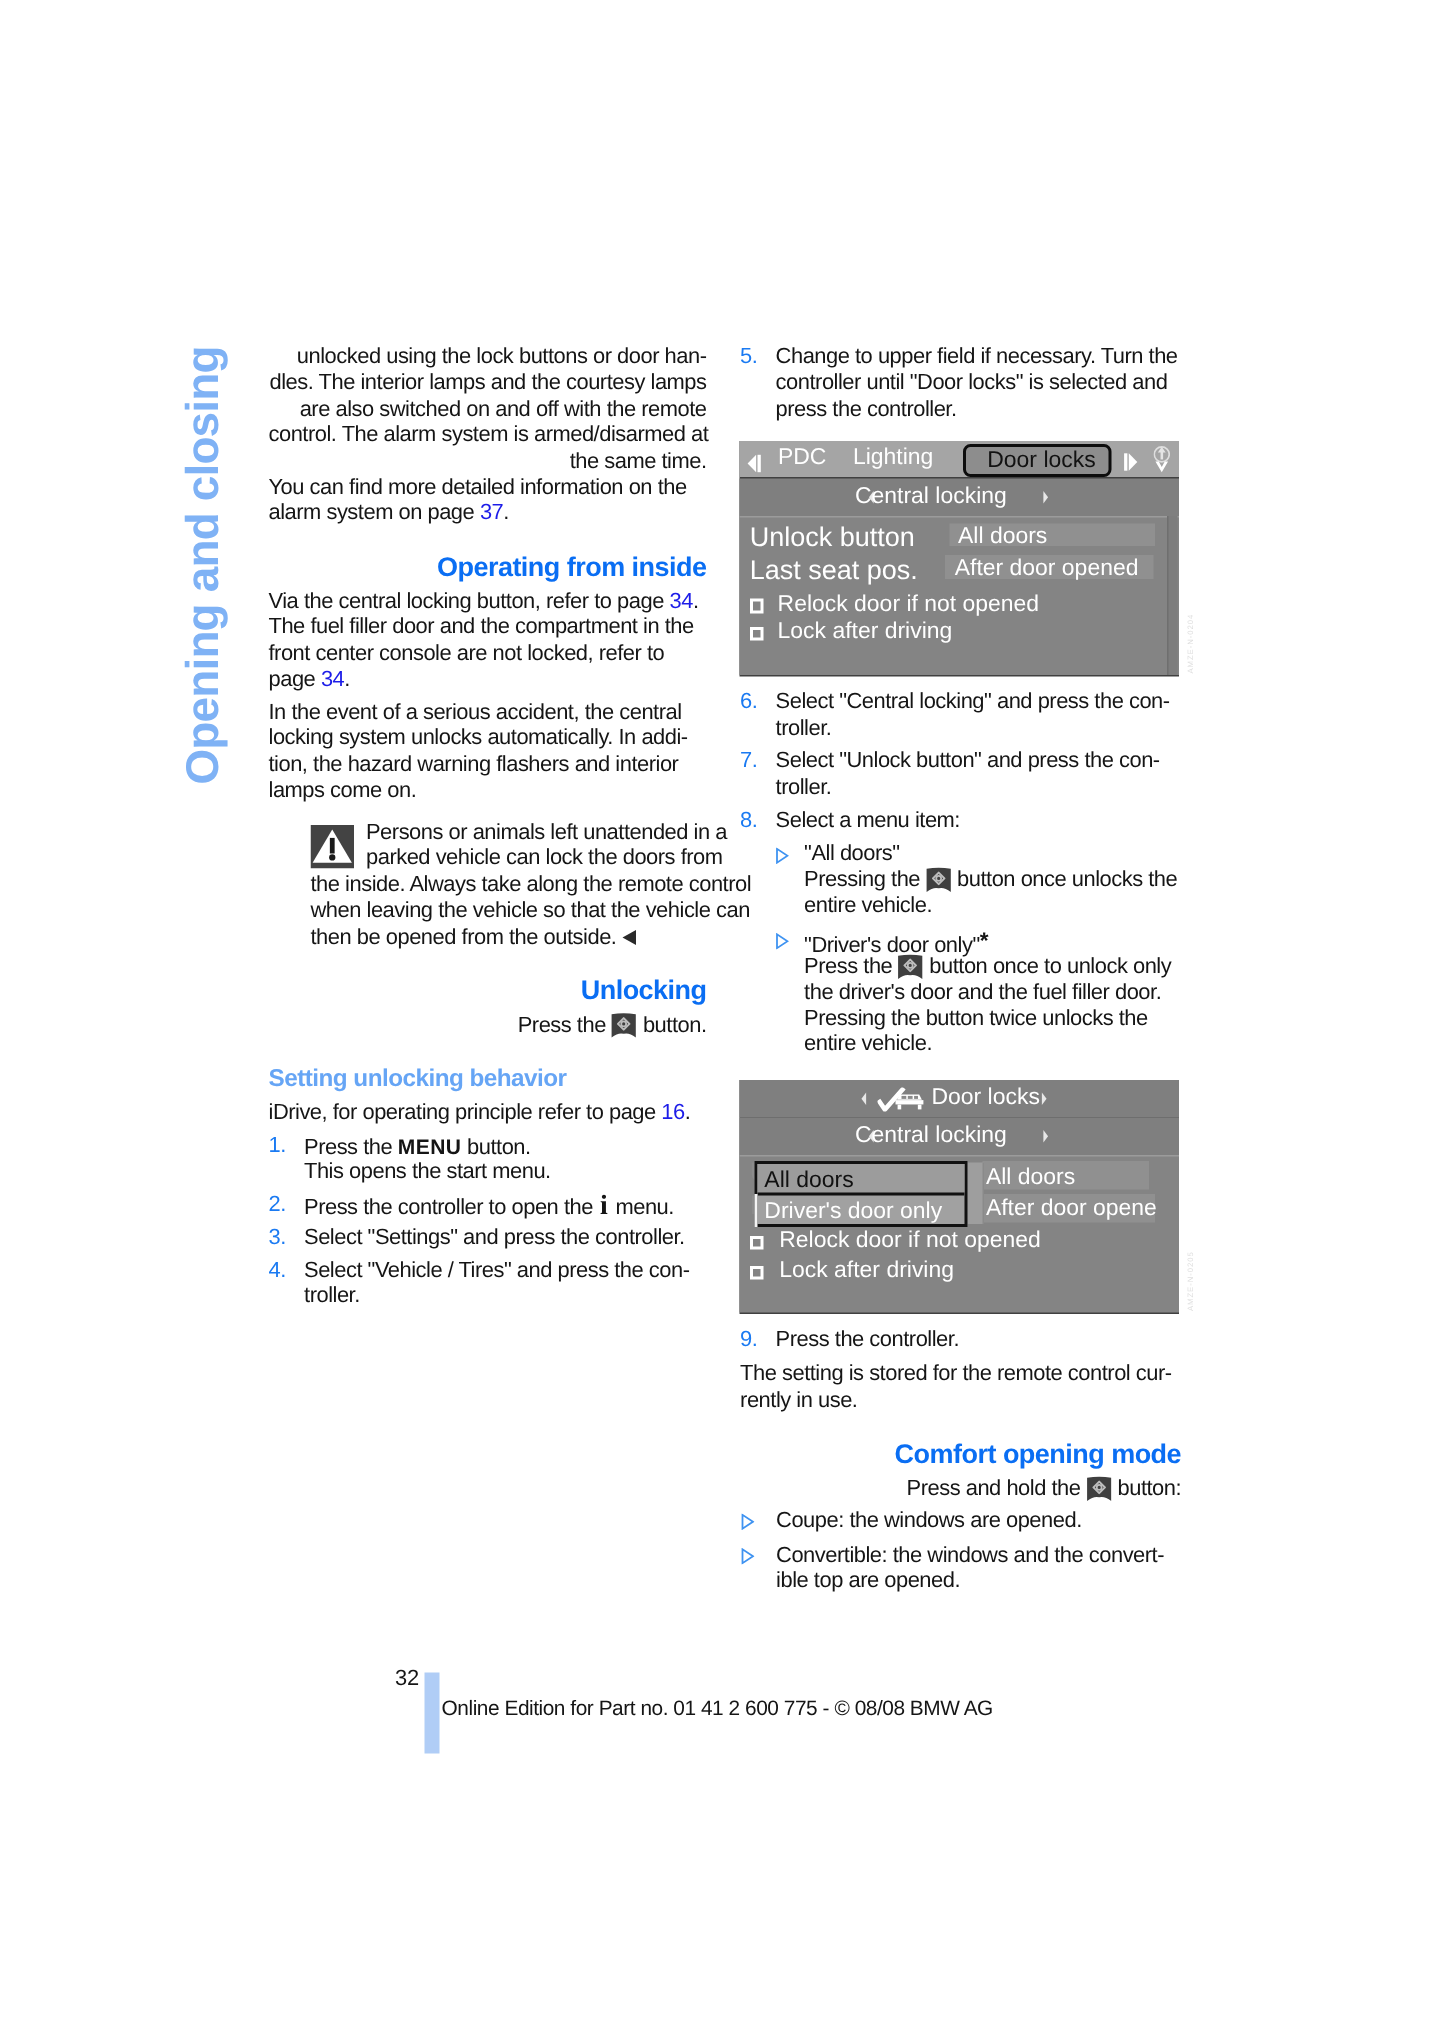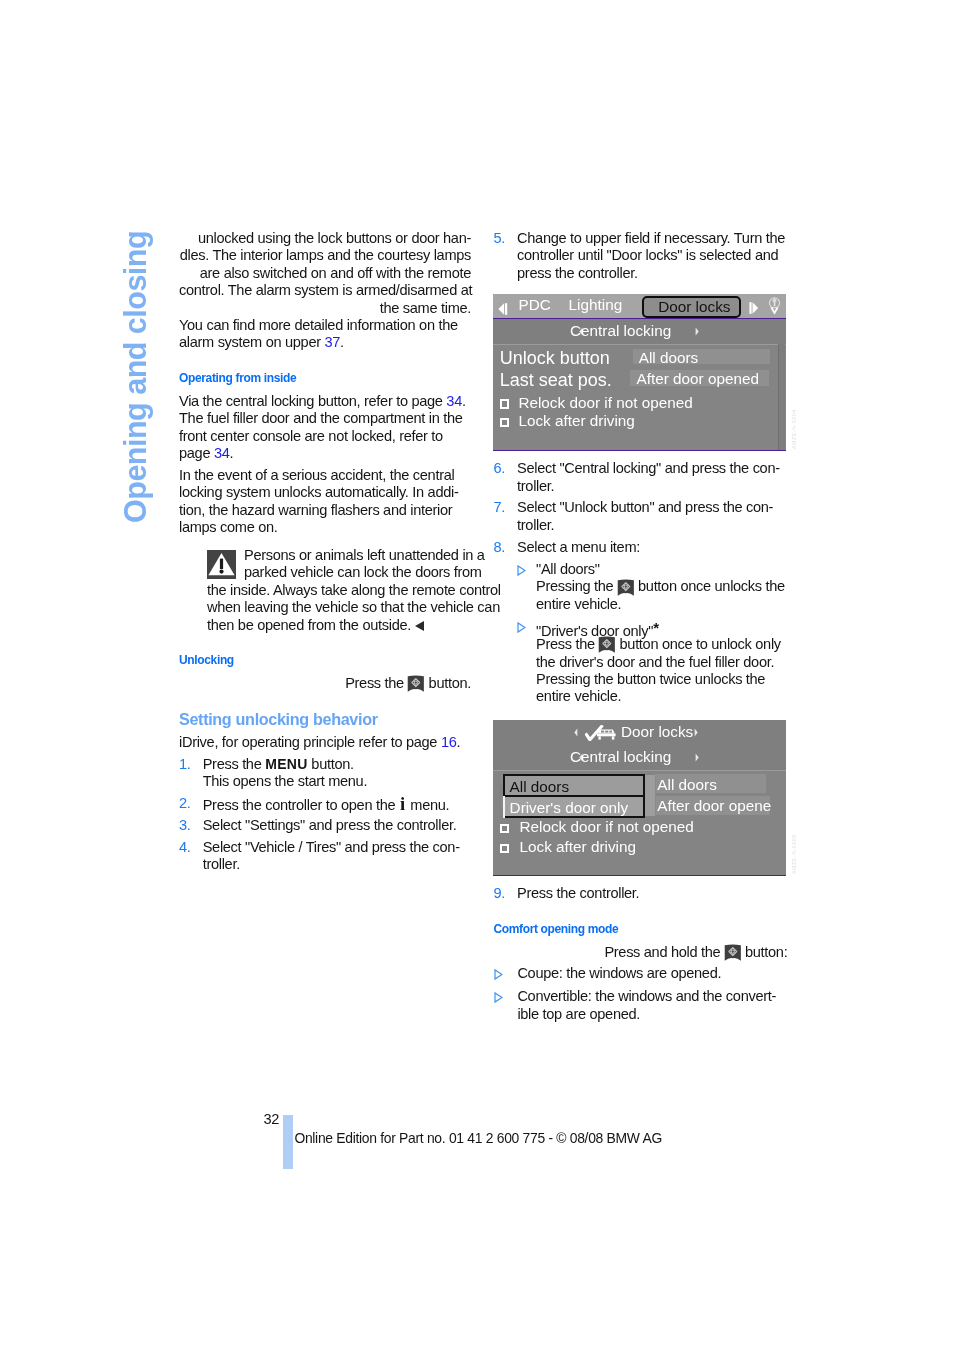--- a/index.html
+++ b/index.html
@@ -29,21 +29,21 @@
   .col-right{left:493.4px;top:230px;width:294px;}
 
   .ln{white-space:nowrap;height:17.4px;}
   .ln > *{display:inline;}
   .ln > svg{display:inline-block;}
   .para{margin:0 0 4.5px 0;}
   .tight{margin-bottom:0;text-align:right;}
 
   h2.big{color:#0a6ef3;font-size:21px;line-height:22.2px;font-weight:bold;margin:33.9px 0 0 0;
      letter-spacing:-0.45px;}
-  h3.sec{color:#0a6ef3;font-size:12px;line-height:17.4px;font-weight:bold;margin:18.4px 0 5.5px 0;letter-spacing:-0.35px;}
+  h3.sec{color:#0a6ef3;font-size:18px;line-height:17.4px;font-weight:bold;margin:18.4px 0 5.5px 0;letter-spacing:-0.35px;text-align:right;}
   h3.sec2{color:#66a5f5;font-size:16.2px;line-height:17.4px;font-weight:bold;margin:18.4px 0 5.5px 0;letter-spacing:-0.35px;}
 
   .ref{color:#1c1ce8;}
 
   
   .olist{margin:0;padding:0;}
   .oitem{display:flex;margin-bottom:4.5px;}
   .onum{color:#1a7af2;width:23.7px;flex:0 0 23.7px;}
   .otext{flex:1;}
 
@@ -64,21 +64,21 @@
 
   .endmark{display:inline-block;width:0;height:0;border-top:5.1px solid transparent;
            border-bottom:5.1px solid transparent;border-right:9.2px solid #2a2a2a;
            vertical-align:-1px;margin-left:4.2px;}
 
   .shotgap{height:173.5px;}
   .shotgap2{height:173.6px;}
   .parastored{margin-top:5.8px;}
 
   
-  .shot{position:absolute;background:#4c1d95;}
+  .shot{position:absolute;background:#404040;}
   .shotcode{position:absolute;font-size:5.2px;color:#dedede;transform:rotate(-90deg);
             transform-origin:0 0;letter-spacing:0.6px;white-space:nowrap;
             font-family:"Liberation Sans",sans-serif;}
 
   
   .pagenum{position:absolute;left:263.4px;top:1110.6px;font-size:14.6px;line-height:17.4px;color:#151515;letter-spacing:-0.2px;}
   .footbar{position:absolute;left:283.1px;top:1114.7px;width:10px;height:54.5px;background:#b0cdf6;}
   .footline{position:absolute;left:294.4px;top:1129.8px;font-size:13.9px;line-height:17.4px;color:#151515;letter-spacing:-0.3px;}
 
   
@@ -158,21 +158,21 @@
 
     <div class="para tight">
         <div class="ln"><span>unlocked using the lock buttons or door han-</span></div>
         <div class="ln"><span>dles. The interior lamps and the courtesy lamps</span></div>
         <div class="ln"><span>are also switched on and off with the remote</span></div>
         <div class="ln"><span>control. The alarm system is armed/disarmed at</span></div>
         <div class="ln"><span>the same time.</span></div>
       </div>
     <div class="para">
         <div class="ln"><span>You can find more detailed information on the</span></div>
-        <div class="ln"><span>alarm system on upper </span><span class="ref">37</span><span>.</span></div>
+        <div class="ln"><span>alarm system on page </span><span class="ref">37</span><span>.</span></div>
       </div>
 
     <h3 class="sec">Operating from inside</h3>
     <div class="para">
         <div class="ln"><span>Via the central locking button, refer to page </span><span class="ref">34</span><span>.</span></div>
         <div class="ln"><span>The fuel filler door and the compartment in the</span></div>
         <div class="ln"><span>front center console are not locked, refer to</span></div>
         <div class="ln"><span>page </span><span class="ref">34</span><span>.</span></div>
       </div>
     <div class="para">
@@ -319,20 +319,24 @@
     </div>
     <div class="shotgap shotgap2"></div>
     <div class="olist">
       <div class="oitem">
         <div class="onum">9.</div>
         <div class="otext">
             <div class="ln"><span>Press the controller.</span></div>
           </div>
       </div>
     </div>
+    <div class="para parastored">
+        <div class="ln"><span>The setting is stored for the remote control cur-</span></div>
+        <div class="ln"><span>rently in use.</span></div>
+      </div>
     <h3 class="sec">Comfort opening mode</h3>
     <div class="para tight">
         <div class="ln"><span>Press and hold the </span><svg viewBox="0 0 18 18" width="17.6" height="17.3" class="keyicon">
             <path d="M0.6 1.3 Q9 -0.3 17.4 1.3 L17.4 17.4 Q12.6 13.6 9 14.8 Q5.4 13.6 0.6 17.4 Z" fill="#3f3f3f"></path>
             <path d="M9 3.9 L13.0 7.9 L9 11.9 L5.0 7.9 Z" fill="none" stroke="#bdbdbd" stroke-width="1.4" stroke-linejoin="round"></path>
             <circle cx="9" cy="7.9" r="1.7" fill="none" stroke="#bdbdbd" stroke-width="1.2"></circle>
           </svg><span> button:</span></div>
       </div>
     <div class="tlist tlist-b">
       <div class="titem">

